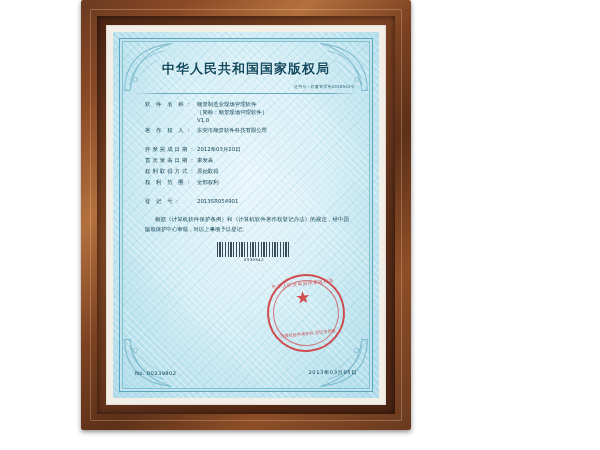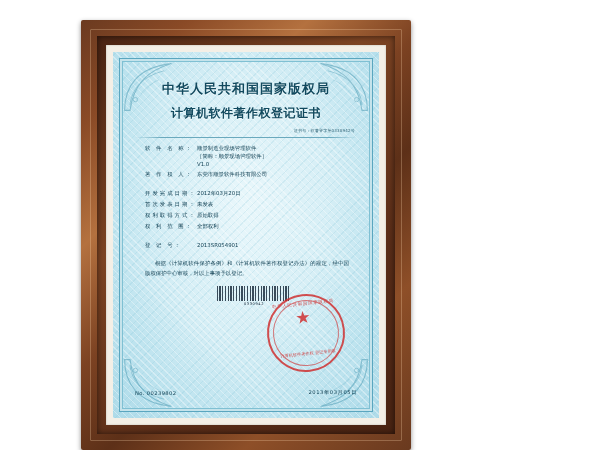--- a/index.html
+++ b/index.html
@@ -3,21 +3,21 @@
 <meta charset="utf-8">
 <style>
   html,body{margin:0;padding:0;}
   body{
     width:600px;height:450px;overflow:hidden;
     background:#ffffff;
     font-family:"DejaVu Sans","Liberation Sans",sans-serif;
   }
   .stage{
     position:relative;width:492px;height:450px;
-    display:flex;align-items:flex-end;justify-content:center;
+    display:flex;align-items:flex-start;justify-content:center;
     background:#fff;
   }
 
   
   .frame-outer{
     position:relative;
     width:330px;height:430px;
     background:linear-gradient(135deg,#6b3a20 0%,#8a4a26 14%,#b4713f 30%,#7c4222 46%,#5d3018 60%,#8e4f28 78%,#6a3a1f 100%);
     box-shadow:0 2px 5px rgba(0,0,0,.45);
     padding:16px;box-sizing:border-box;
@@ -218,21 +218,20 @@
           <svg class="corner br" viewBox="0 0 60 60">
             <path d="M4 56 C4 30 18 8 56 4 C30 12 14 26 10 56 Z" fill="none" stroke="#4f9db5" stroke-width="1.2"></path>
             <path d="M10 50 C12 32 24 18 48 12" fill="none" stroke="#4f9db5" stroke-width="0.9"></path>
             <circle cx="16" cy="44" r="2.4" fill="none" stroke="#4f9db5" stroke-width="0.9"></circle>
             <path d="M22 38 C28 30 34 26 42 22" fill="none" stroke="#6fb6cb" stroke-width="0.7"></path>
           </svg>
 
           <div class="content">
 
             <div class="title1">中华人民共和国国家版权局</div>
-            <div class="title2">计算机软件著作权登记证书</div>
             <div class="certno">证书号：软著登字第0330942号</div>
             <div class="rule"></div>
 
             <div class="fields">
 
               <div class="row">
                 <div class="lbl">软 件 名 称：</div>
                 <div class="val">
                   <span class="sub">顺景制造业现场管理软件</span>
                   <span class="sub">［简称：顺景现场管理软件］</span>

